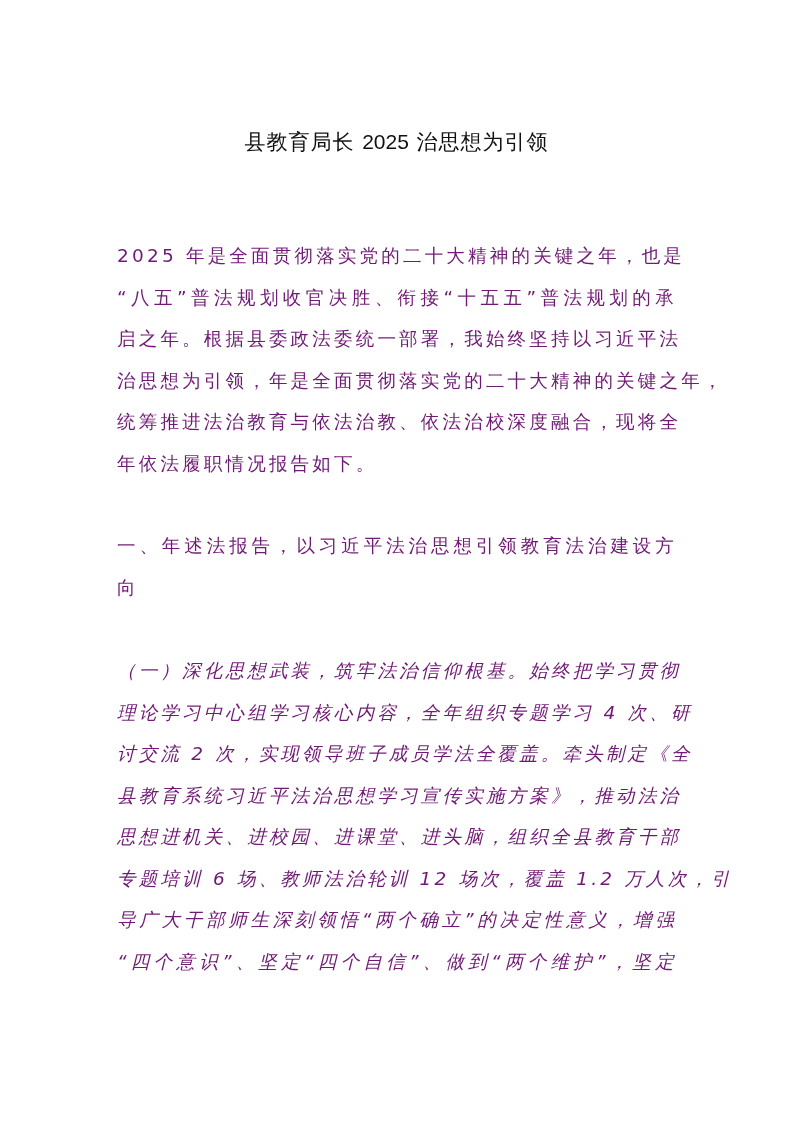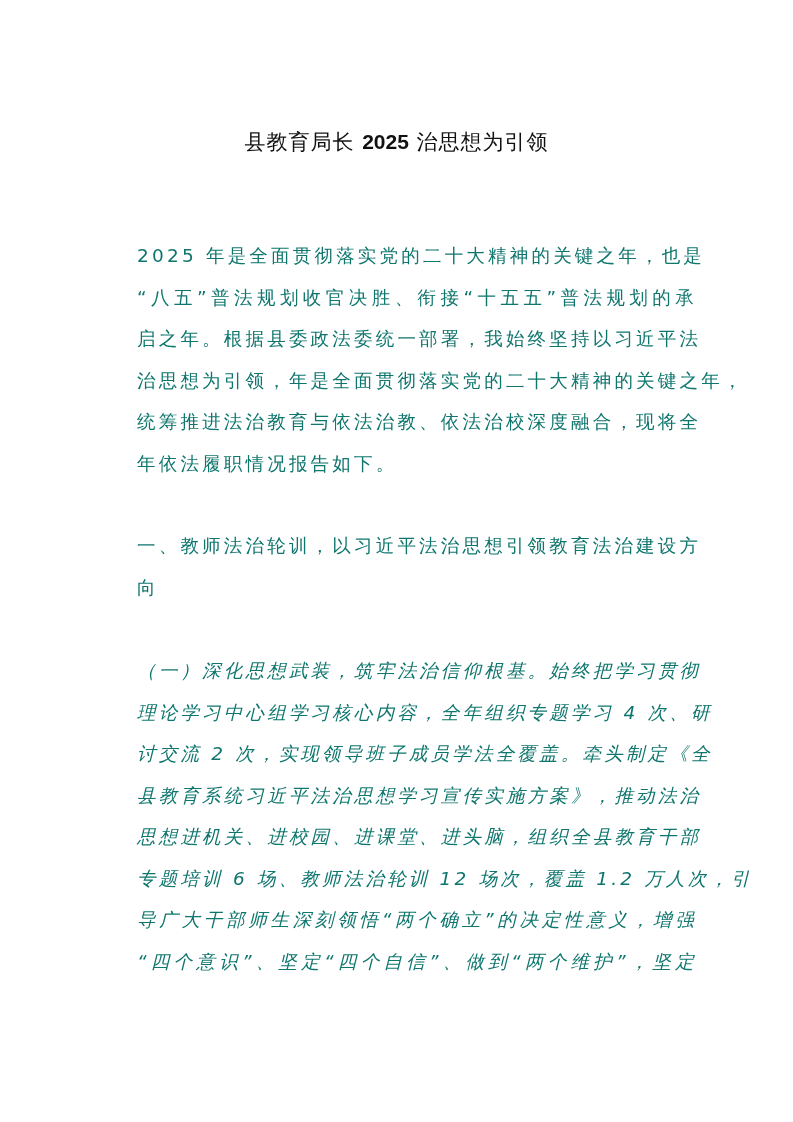--- a/index.html
+++ b/index.html
@@ -25,33 +25,32 @@
       position: absolute;
       top: 128px;
       left: 0;
       width: 793px;
       text-align: center;
       font-size: 21px;
       letter-spacing: 1px;
       font-family: "DejaVu Sans", "Liberation Sans", sans-serif;
       color: #111;
     }
-    .title .num { font-weight: bold; }
+    .title .num { font-weight: normal; }
     .para {
       position: absolute;
       left: 117px;
       width: 560px;
       font-size: 18.5px;
       line-height: 41.5px;
       letter-spacing: 3.2px;
       text-align: justify;
       text-align-last: left;
       font-family: "DejaVu Sans", "Liberation Sans", sans-serif;
-      color: #0f766e;
-      margin-left: 20px;
+      color: #701a75;
     }
     .line {
       display: block;
       white-space: nowrap;
       text-align: justify;
       text-align-last: justify;
     }
     .line.last {
       text-align-last: left;
     }
@@ -73,21 +72,21 @@
   <div class="para" style="top:235px;">
     <span class="line">2025 年是全面贯彻落实党的二十大精神的关键之年，也是</span>
     <span class="line">“八五”普法规划收官决胜、衔接“十五五”普法规划的承</span>
     <span class="line">启之年。根据县委政法委统一部署，我始终坚持以习近平法</span>
     <span class="line">治思想为引领，年是全面贯彻落实党的二十大精神的关键之年，</span>
     <span class="line">统筹推进法治教育与依法治教、依法治校深度融合，现将全</span>
     <span class="line last">年依法履职情况报告如下。</span>
   </div>
 
   <div class="para" style="top:525px;">
-    <span class="line">一、教师法治轮训，以习近平法治思想引领教育法治建设方</span>
+    <span class="line">一、年述法报告，以习近平法治思想引领教育法治建设方</span>
     <span class="line last">向</span>
   </div>
 
   <div class="para" style="top:650px;font-style:italic;">
     <span class="line">（一）深化思想武装，筑牢法治信仰根基。始终把学习贯彻</span>
     <span class="line">理论学习中心组学习核心内容，全年组织专题学习 4 次、研</span>
     <span class="line">讨交流 2 次，实现领导班子成员学法全覆盖。牵头制定《全</span>
     <span class="line">县教育系统习近平法治思想学习宣传实施方案》，推动法治</span>
     <span class="line">思想进机关、进校园、进课堂、进头脑，组织全县教育干部</span>
     <span class="line">专题培训 6 场、教师法治轮训 12 场次，覆盖 1.2 万人次，引</span>

